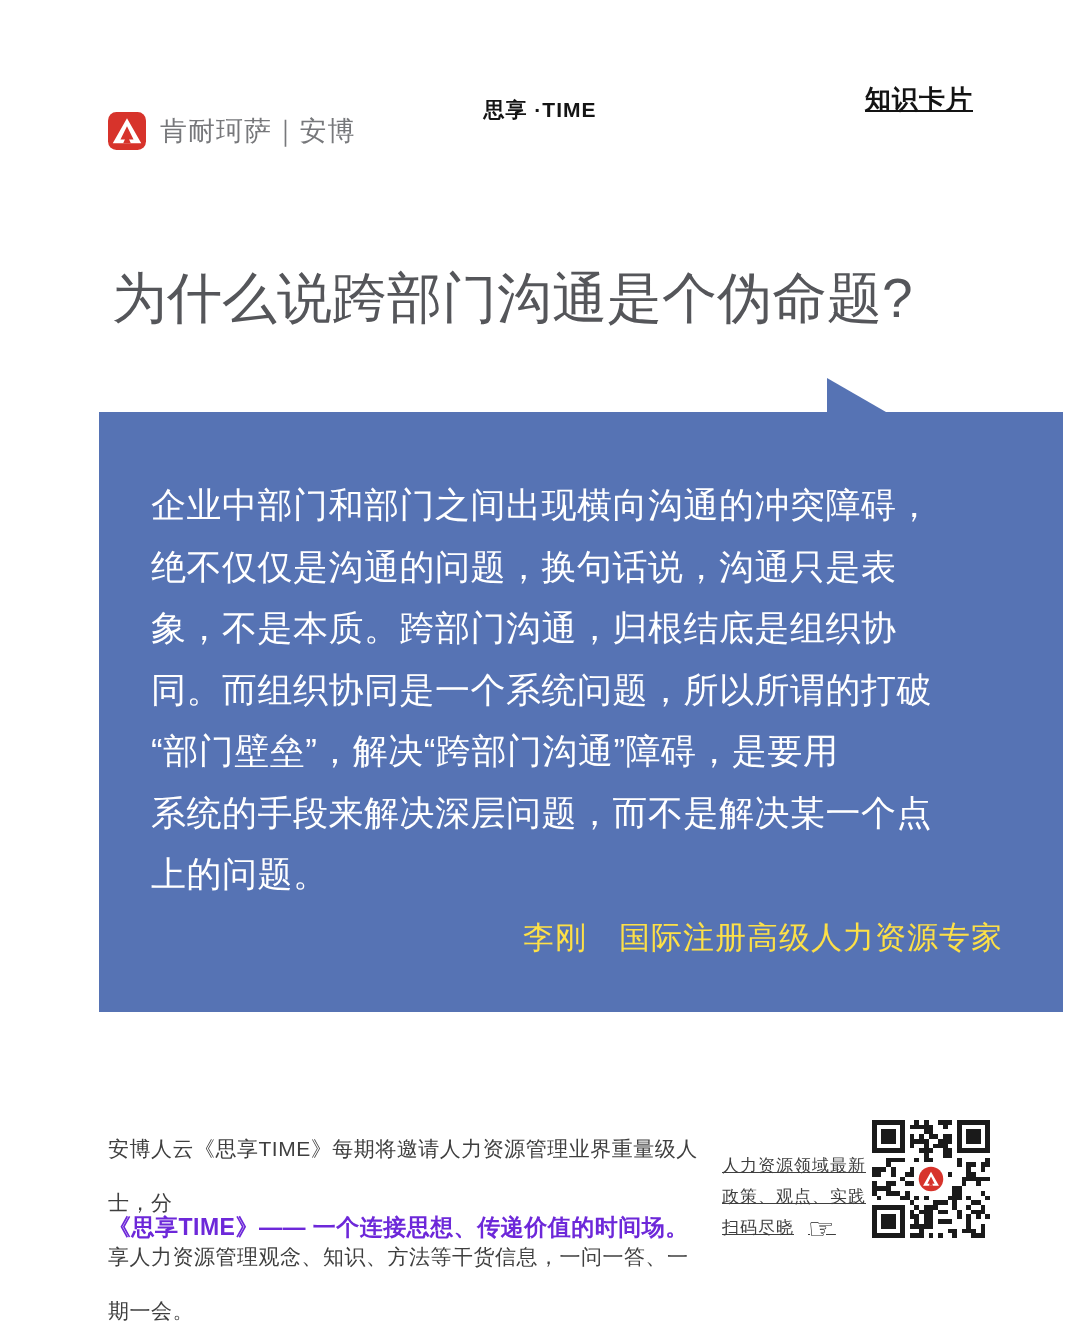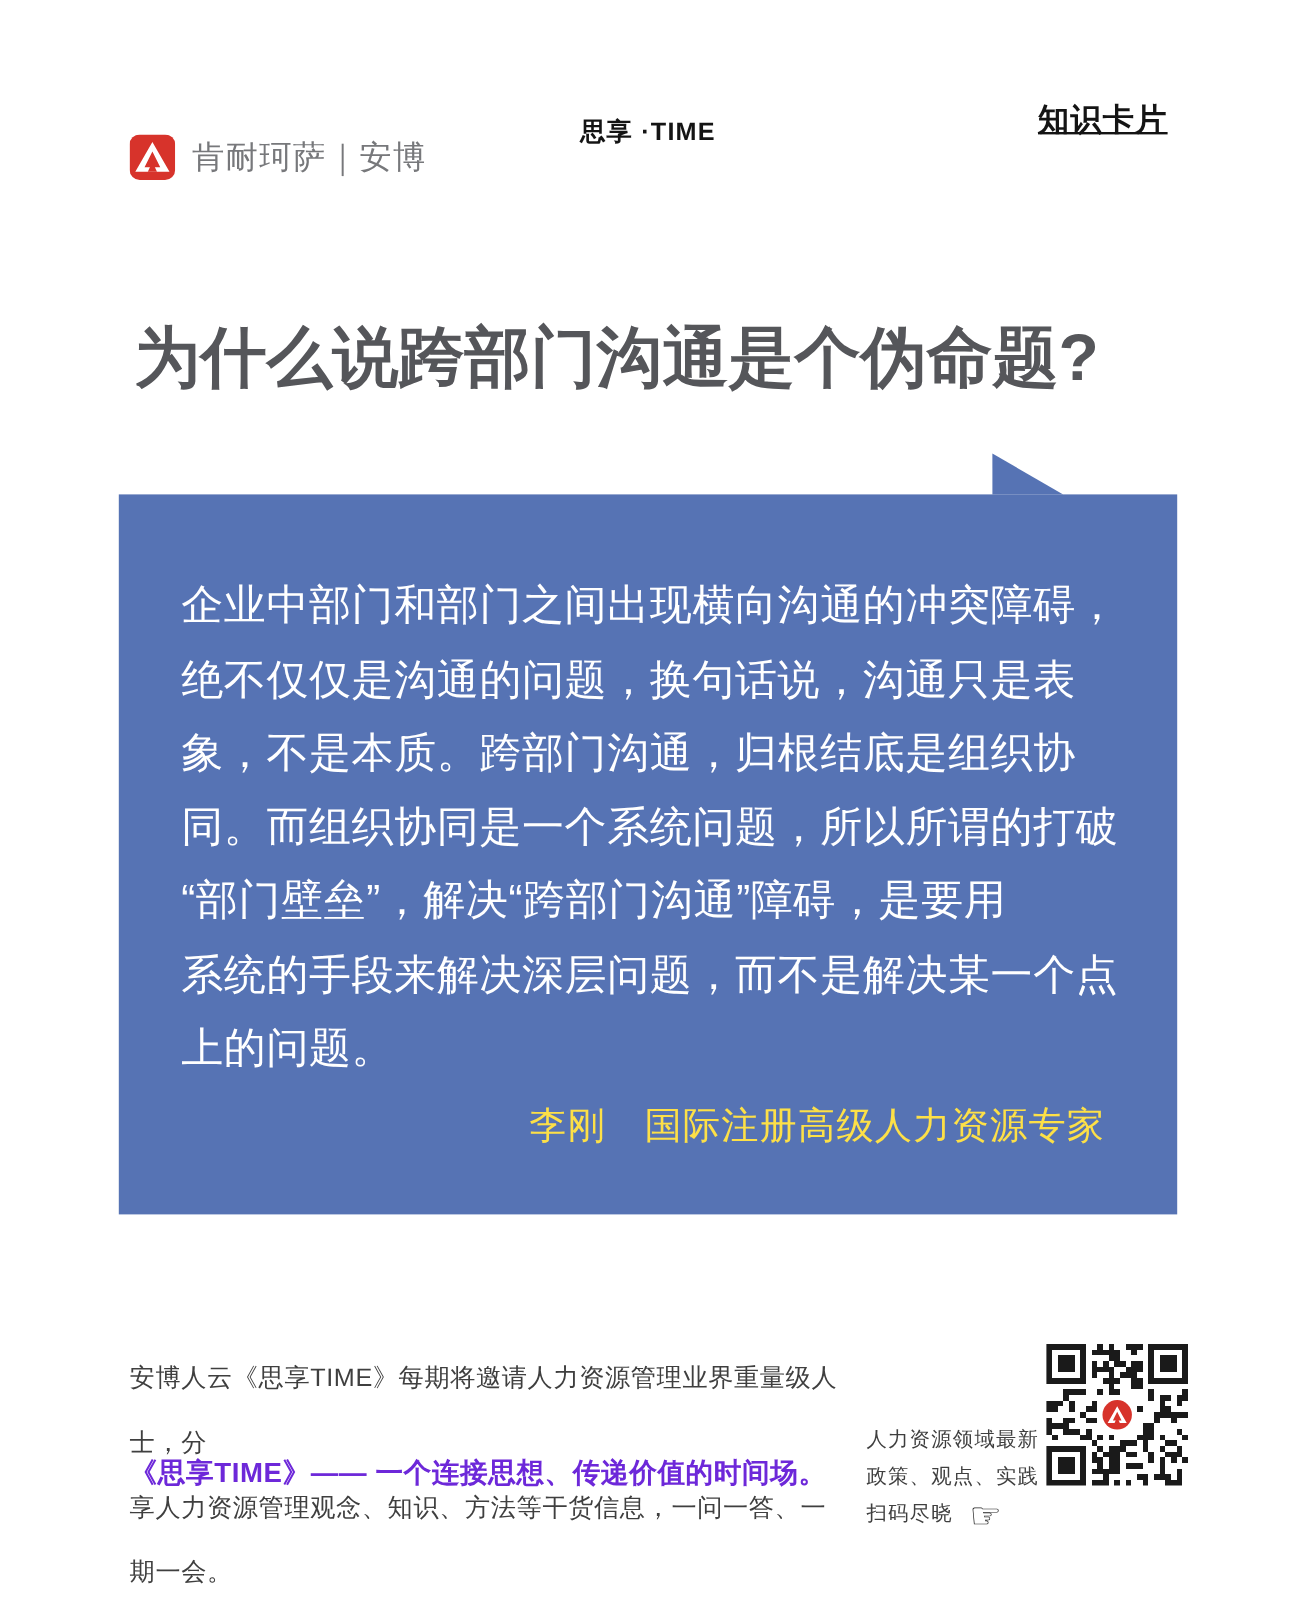--- a/index.html
+++ b/index.html
@@ -23,31 +23,31 @@
     position:absolute;left:0;right:0;top:96px;text-align:center;
     font-size:21px;font-weight:bold;color:var(--header-black);letter-spacing:1px;
   }
   .hdr-right{
     position:absolute;right:107px;top:82px;
     font-size:26px;font-weight:bold;color:var(--header-black);letter-spacing:1px;text-decoration:underline;
   }
   
   .main-title{
     position:absolute;left:112px;top:262px;width:880px;
-    font-size:55px;font-weight:700;color:var(--title-gray);
+    font-size:55px;font-weight:400;color:var(--title-gray);
     letter-spacing:0px;white-space:nowrap;
   }
   
   .quote-tail{
     position:absolute;left:827px;top:378px;width:0;height:0;
     border-bottom:34px solid var(--quote-blue);
     border-right:59px solid transparent;
   }
   .quote-box{
-    position:absolute;left:99px;top:412px;width:882px;height:600px;
+    position:absolute;left:99px;top:412px;width:964px;height:600px;
     background:var(--quote-blue);
   }
   .quote-text{
     padding:62px 48px 0 52px;
     font-size:35px;line-height:61.5px;letter-spacing:0.5px;
     color:#ffffff;white-space:pre-line;
   }
   .quote-attrib{
     position:absolute;right:60px;top:505px;
     font-size:31px;color:#fde047;letter-spacing:1px;
@@ -56,22 +56,22 @@
   .footer-intro{
     position:absolute;left:108px;top:1122px;width:600px;
     font-size:21px;line-height:54px;color:var(--text-dark);
     letter-spacing:0.5px;white-space:pre-line;
   }
   .footer-tagline{
     position:absolute;left:108px;top:1212px;
     font-size:23px;font-weight:bold;color:#6d28d9;letter-spacing:0.5px;
   }
   .qr-note{
-    position:absolute;left:722px;top:1184px;width:150px;
-    font-size:17px;line-height:31px;color:var(--text-dark);letter-spacing:1px;
+    position:absolute;left:722px;top:1150px;width:150px;
+    font-size:17px;line-height:31px;color:var(--text-dark);letter-spacing:1px;text-decoration:underline;
   }
   .qr-note .hand{
     font-size:30px;line-height:20px;color:#222;vertical-align:-6px;margin-left:14px;
   }
   .qr-wrap{position:absolute;left:872px;top:1120px;width:118px;height:118px;}
   .qr-wrap svg.qr{width:118px;height:118px;display:block;}
   .qr-logo{
     position:absolute;left:44px;top:44px;width:30px;height:30px;
     background:#ffffff;border-radius:6px;display:flex;align-items:center;justify-content:center;
   }

